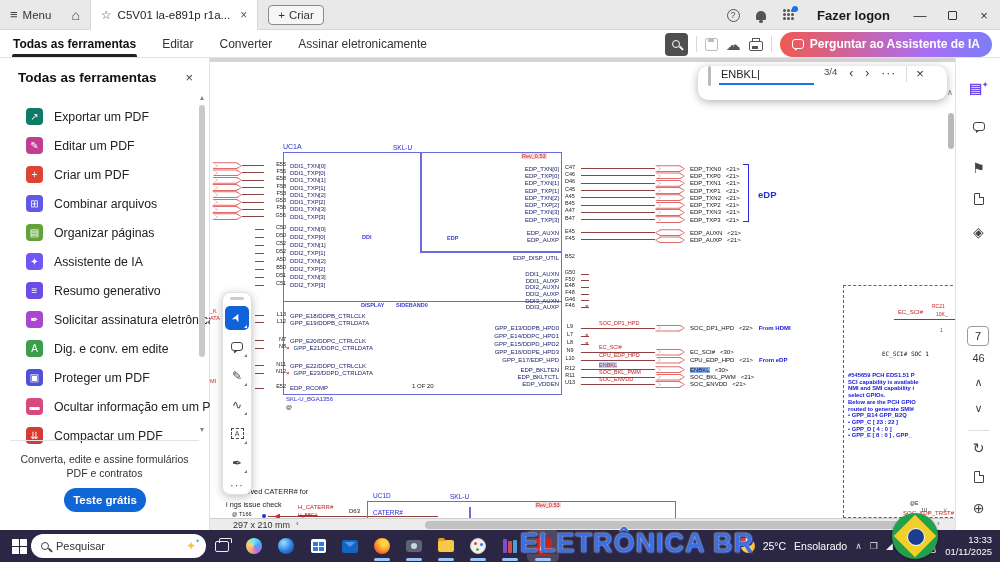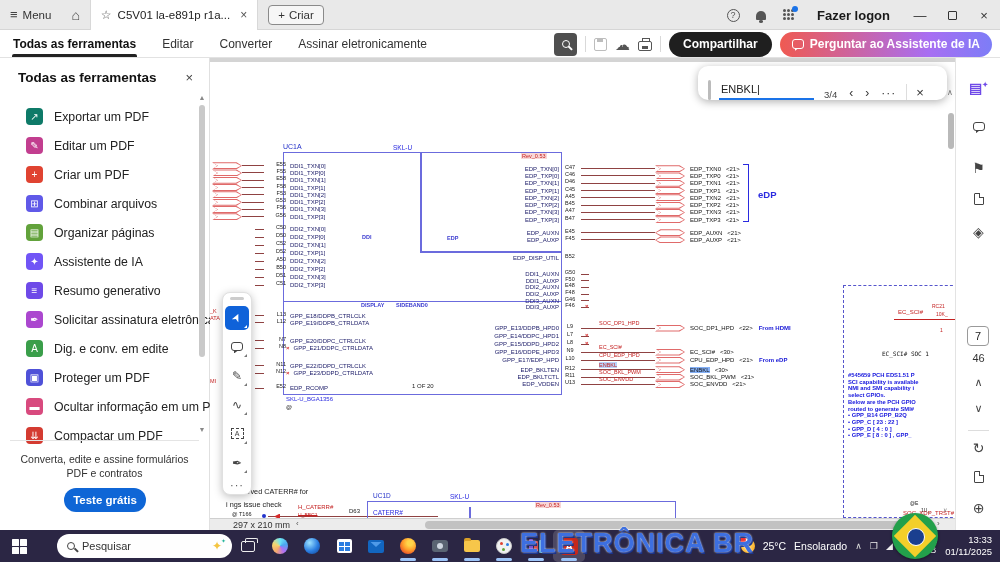--- a/index.html
+++ b/index.html
@@ -168,21 +168,21 @@
   .rail-ic { position:absolute; left:0; width:45px; text-align:center; color:#444; font-size:14px; }
   .rail-ai { color:#6f4ae8; font-weight:bold; }
   .rail-ai sup { font-size:7px; }
   .pg-box { position:absolute; left:11px; top:268px; width:22px; height:20px; border:1px solid #9a9a9a; border-radius:4px; font-size:11px; color:#222; display:flex; align-items:center; justify-content:center; }
   .pg-total { position:absolute; left:0; top:294px; width:45px; text-align:center; font-size:11px; color:#333; }
   .rail-sep { position:absolute; left:12px; top:372px; width:21px; height:1px; background:#ddd; }
   .ic-pagedoc { display:inline-block; width:10px; height:12px; border:1.3px solid #444; border-radius:1px; position:relative; }
   .ic-pagedoc::after { content:""; position:absolute; right:-1px; top:-1px; width:4px; height:4px; background:#fff; border-left:1.3px solid #444; border-bottom:1.3px solid #444; }
 
   
-  .search-pop { position:absolute; left:698px; top:66px; width:249px; height:34px; background:#fff; border-radius:10px; box-shadow:0 2px 8px rgba(0,0,0,.3); display:flex; align-items:flex-end; z-index:40; }
+  .search-pop { position:absolute; left:698px; top:66px; width:249px; height:34px; background:#fff; border-radius:10px; box-shadow:0 2px 8px rgba(0,0,0,.3); display:flex; align-items:flex-start; z-index:40; }
   .sp-handle { width:3px; height:20px; background:#bbb; border-radius:2px; margin:0 8px 0 10px; }
   .sp-input { width:95px; border-bottom:2px solid #1a73e8; font-size:11px; color:#222; padding:2px 2px 3px 2px; }
   .sp-caret { color:#222; font-weight:normal; }
   .sp-count { font-size:9.5px; color:#444; margin-left:10px; }
   .sp-nav { font-size:12px; color:#333; margin-left:12px; }
   .sp-more { font-size:12px; color:#333; margin-left:12px; letter-spacing:1px; }
   .sp-sep { width:1px; height:16px; background:#ddd; margin-left:10px; }
   .sp-close { font-size:13px; color:#333; margin-left:9px; }
 
   
@@ -195,21 +195,21 @@
   .sel-arrow { display:inline-block; transform:rotate(-65deg); font-size:11px; }
   .bubble { width:12px; height:9px; border:1.4px solid #444; border-radius:3px; position:relative; display:block; }
   .bubble::after { content:""; position:absolute; left:2px; bottom:-3.4px; width:4px; height:3px; background:#444; clip-path:polygon(0 0,100% 0,0 100%); }
   .tbox { width:13px; height:11px; border:1px dashed #444; font-size:7px; display:flex; align-items:center; justify-content:center; color:#444; }
   .qt-more { font-size:11px; color:#555; letter-spacing:1px; margin-top:2px; }
 
   
   .taskbar { position:absolute; left:0; top:530px; width:1000px; height:32px; background:#2b2644; display:flex; align-items:center; z-index:50; }
   .tk-start { margin-left:12px; width:15px; height:15px; display:grid; grid-template-columns:7px 7px; grid-template-rows:7px 7px; gap:1px; }
   .tk-start i { background:#fdfdfd; border-radius:0.5px; }
-  .tk-search { margin-left:30px; width:175px; height:24px; background:#fefefe; border-radius:13px; display:flex; align-items:center; padding:0 10px; gap:7px; }
+  .tk-search { margin-left:4px; width:175px; height:24px; background:#fefefe; border-radius:13px; display:flex; align-items:center; padding:0 10px; gap:7px; }
   .tk-search .mag { border-color:#444; }
   .tk-search .mag::after { background:#444; }
   .tk-search-lbl { font-size:11px; color:#333; flex:1; }
   .sparkle { color:#f4c542; font-size:12px; position:relative; }
   .sparkle::after { content:"✦"; position:absolute; font-size:6px; color:#27b59a; right:-4px; top:-2px; }
   .tk-ic { width:32px; height:32px; display:flex; align-items:center; justify-content:center; position:relative; flex:none; }
   .run::after { content:""; position:absolute; bottom:1.5px; left:8px; width:16px; height:2.5px; border-radius:2px; background:#9cc3f7; }
   .tk-ic.activeapp { background:rgba(255,255,255,.16); border-radius:5px; margin:0 1px; }
   .ic-taskview { width:14px; height:11px; border:1.4px solid #eee; border-radius:2px; position:relative; }
   .ic-taskview::after { content:""; position:absolute; left:3px; top:-4px; width:11px; height:4px; border:1.4px solid #eee; border-bottom:none; border-radius:2px 2px 0 0; }
@@ -306,21 +306,20 @@
     </div>
     <div class="ribbon-right">
       <div class="search-btn">
           <span class="mag"></span>
         </div>
       <div class="vsep"></div>
       <span class="ic-floppy"></span>
       <span class="ic-cloud">☁<span>↑</span></span>
       <span class="ic-printer"></span>
       <div class="vsep"></div>
-      <div class="share-btn">Compartilhar</div>
       <div class="ai-btn">
         <span class="ai-bubble"></span>
         <span>Perguntar ao Assistente de IA</span>
       </div>
     </div>
   </div>
 
   <div class="workspace">
 
     <aside class="tools-panel">

